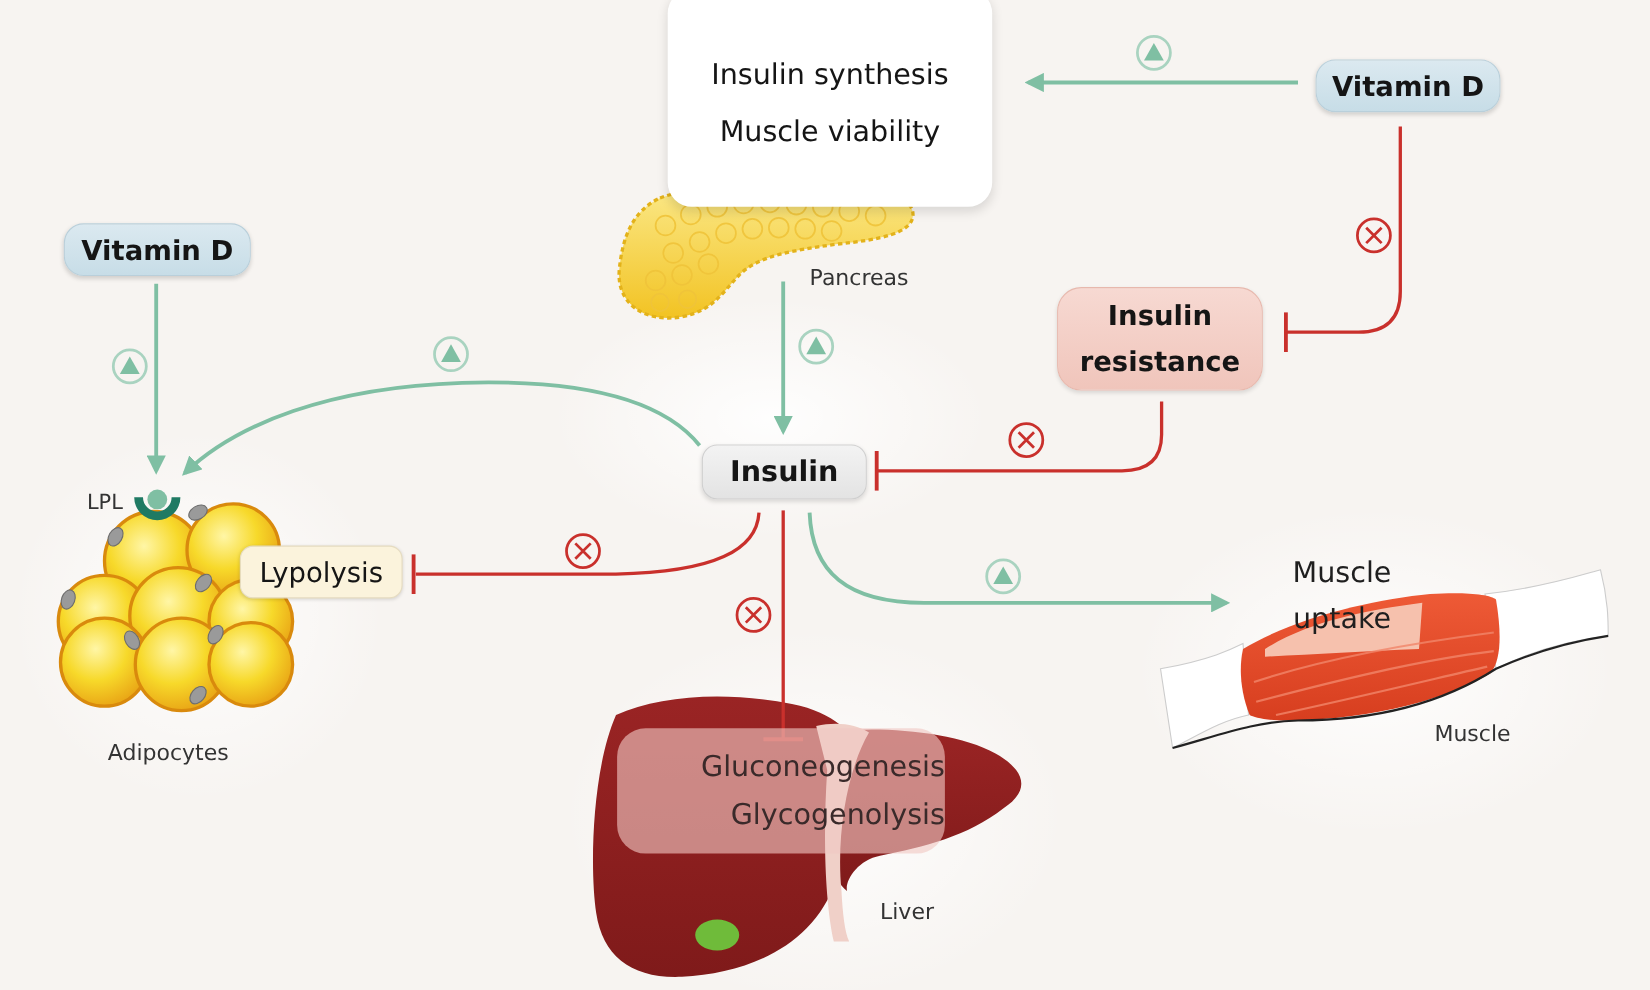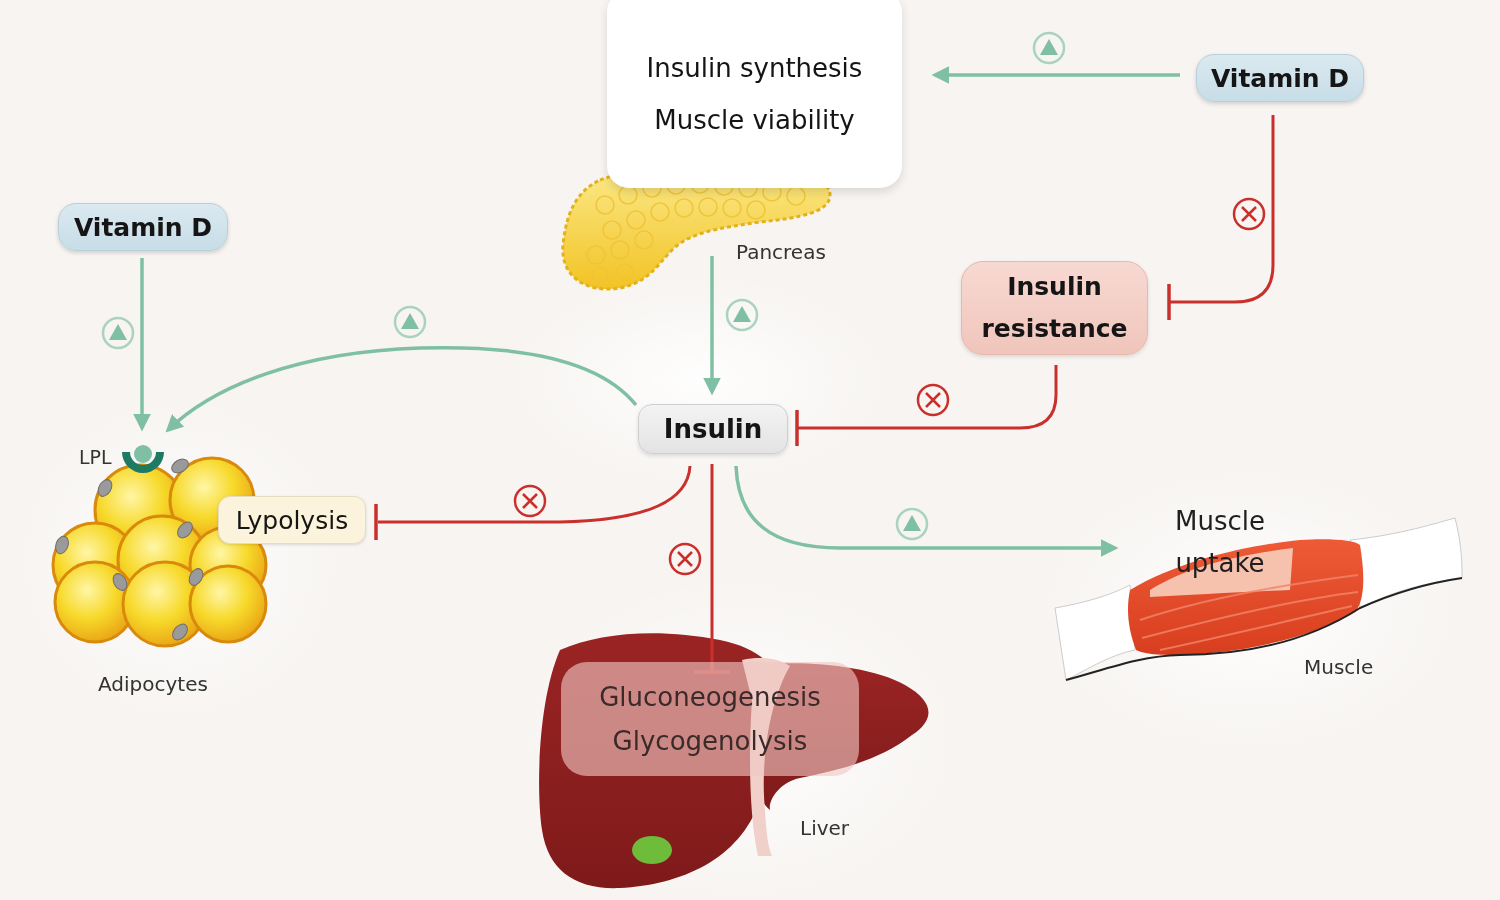--- a/index.html
+++ b/index.html
@@ -9,21 +9,21 @@
     font-family:"DejaVu Sans", sans-serif;
     position:relative;
   }
   #stage { position:absolute; left:0; top:0; width:1500px; height:900px; }
   .node-label { position:absolute; display:flex; align-items:center; justify-content:center; text-align:center; color:#151515; font-family:"DejaVu Sans", sans-serif; }
   .vitd { background:linear-gradient(#dbe9f0,#c7dde7); border:1px solid #b9cfda; border-radius:18px; font-weight:bold; font-size:25px; box-shadow:0 2px 4px rgba(0,0,0,0.15); }
   .insulin { background:linear-gradient(#f3f3f3,#e3e3e3); border:1px solid #cfcfcf; border-radius:14px; font-weight:bold; font-size:26px; box-shadow:0 2px 4px rgba(0,0,0,0.12); }
   .ir { background:linear-gradient(#f7d9d2,#f0c5bb); border:1px solid #e7b8ad; border-radius:22px; font-weight:bold; font-size:25px; line-height:42px; box-shadow:0 2px 4px rgba(0,0,0,0.12); }
   .lyp { background:#fbf3dc; border:1px solid #e6dcc0; border-radius:12px; font-size:25px; box-shadow:0 1px 3px rgba(0,0,0,0.12); }
   .panc-box { background:#ffffff; border-radius:22px; box-shadow:0 4px 10px rgba(0,0,0,0.12); flex-direction:column; font-size:26px; line-height:52px; }
-  .liver-box { background:rgba(240,200,195,0.62); border-radius:26px; flex-direction:column; font-size:26px; line-height:44px; color:#3a2a2a; }
+  .liver-box { background:rgba(240,200,195,0.62); border-radius:26px; flex-direction:column; font-size:26px; line-height:44px; color:#3a2a2a;align-items:flex-end; }
   .organ-label { position:absolute; font-size:20px; color:#333; font-family:"DejaVu Sans", sans-serif; }
   .muscle-text { position:absolute; font-size:26px; color:#1f1f1f; text-align:center; line-height:42px; font-family:"DejaVu Sans", sans-serif; }
 </style>
 </head>
 <body>
 
 <div id="stage">
 <svg width="1500" height="900" viewBox="0 0 1500 900" style="position:absolute;left:0;top:0">
   <defs>
     <radialGradient id="bgGlow" cx="50%" cy="50%" r="50%">

